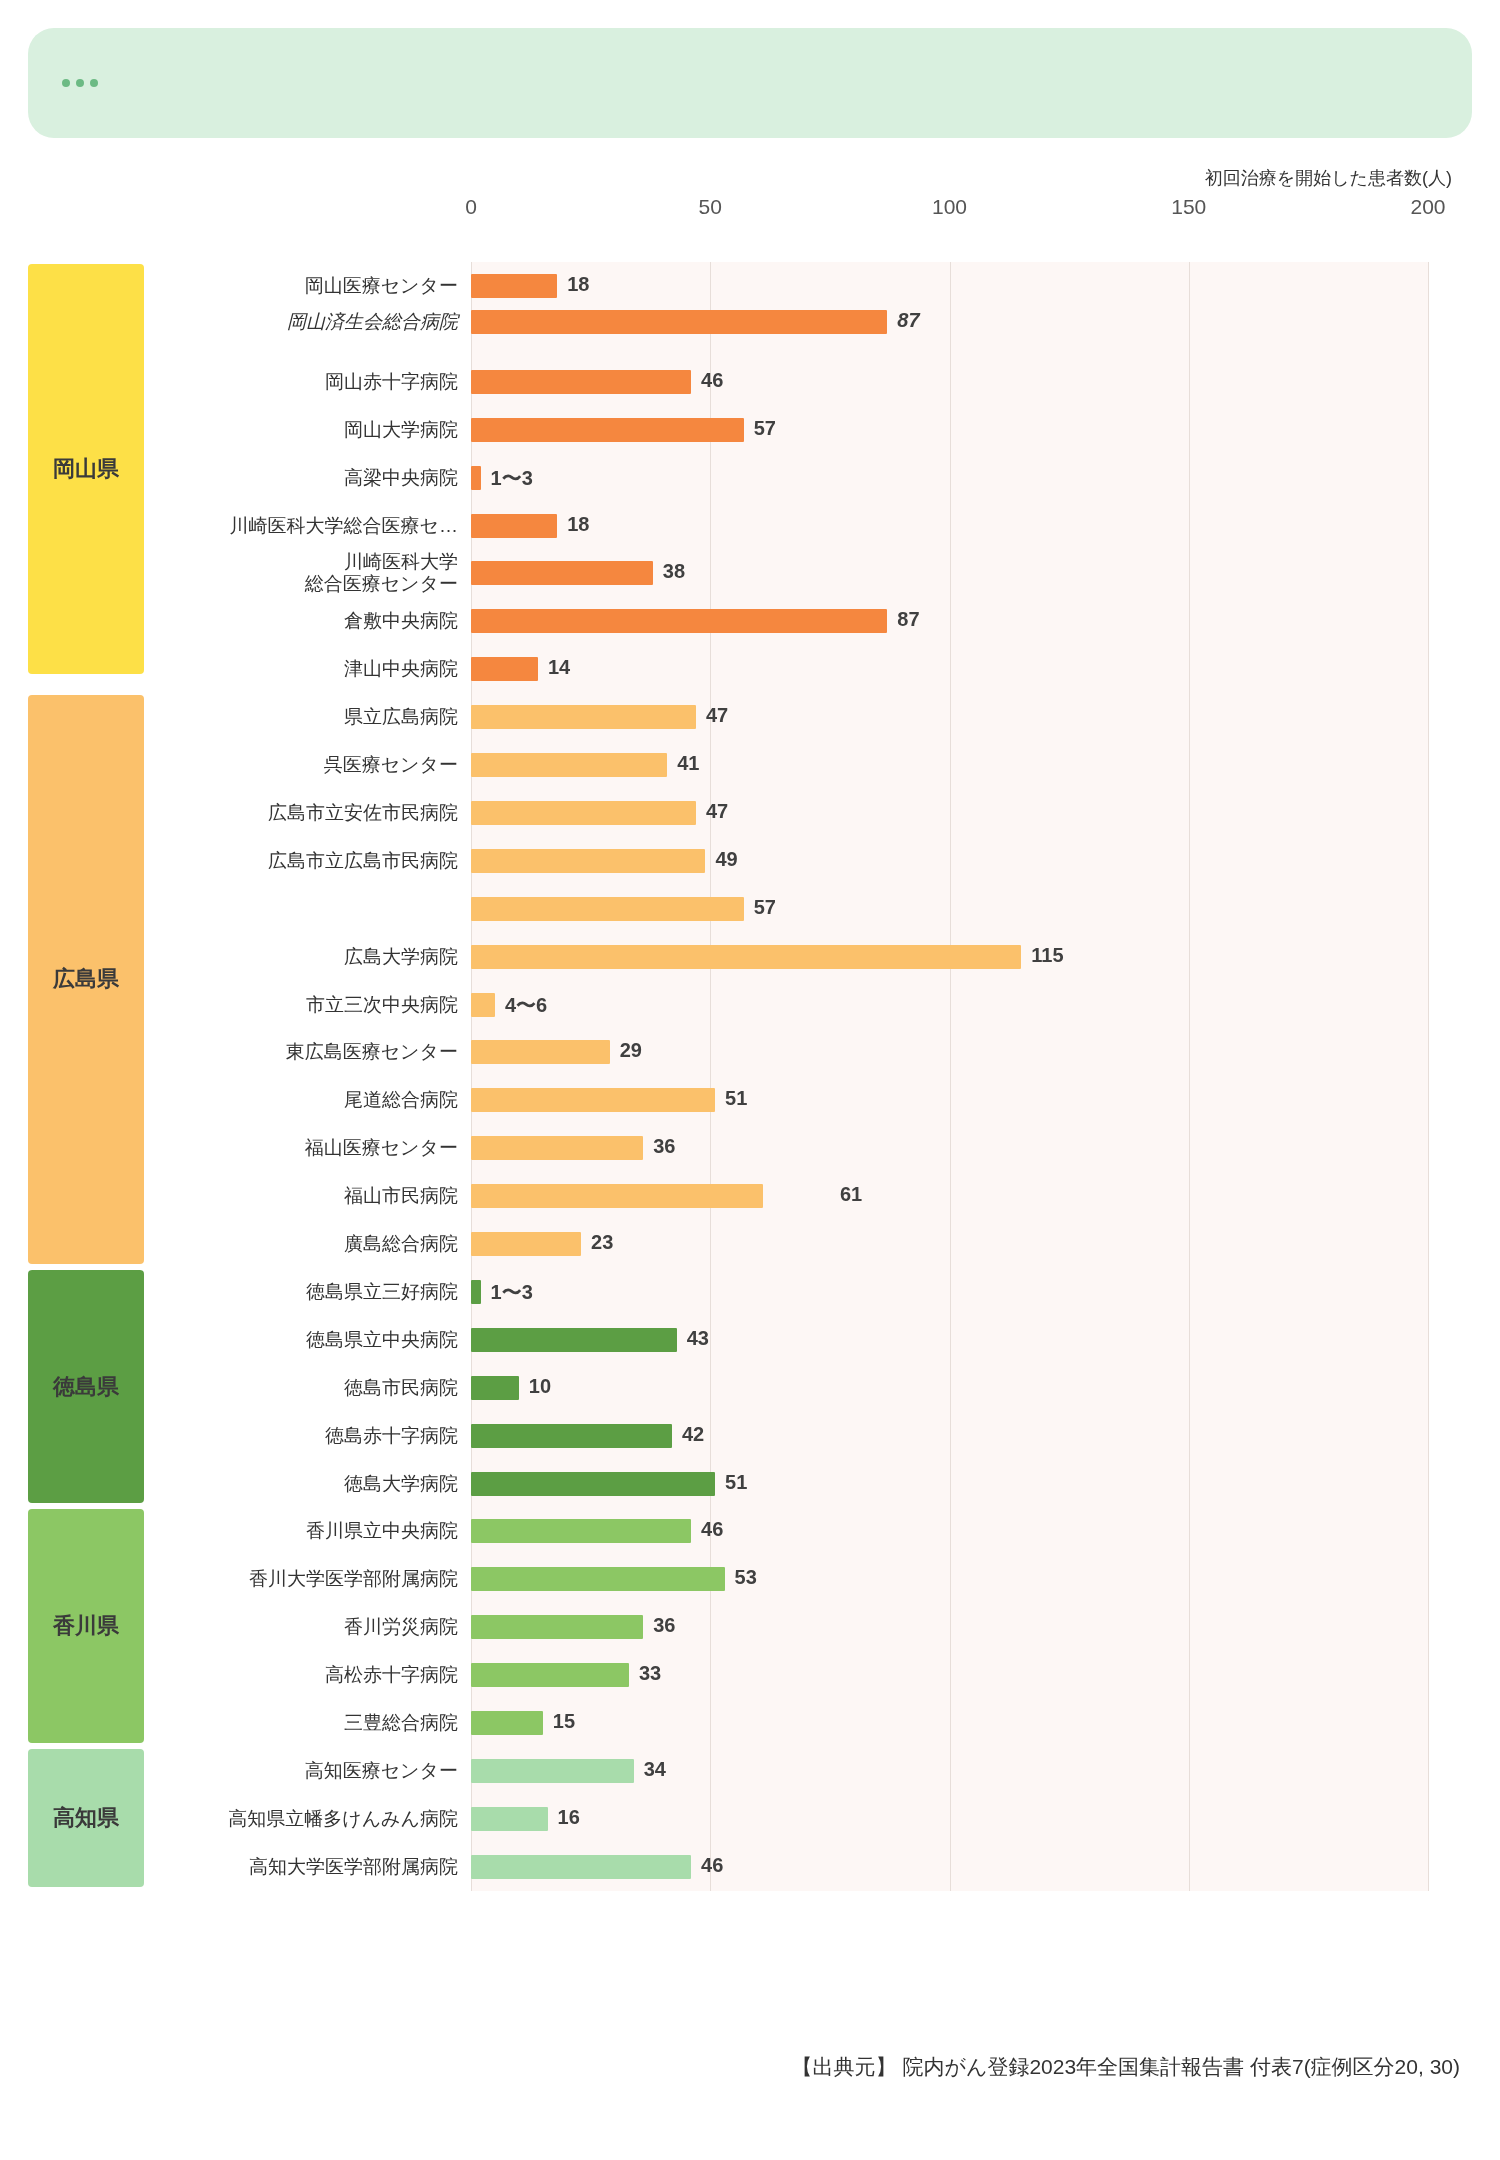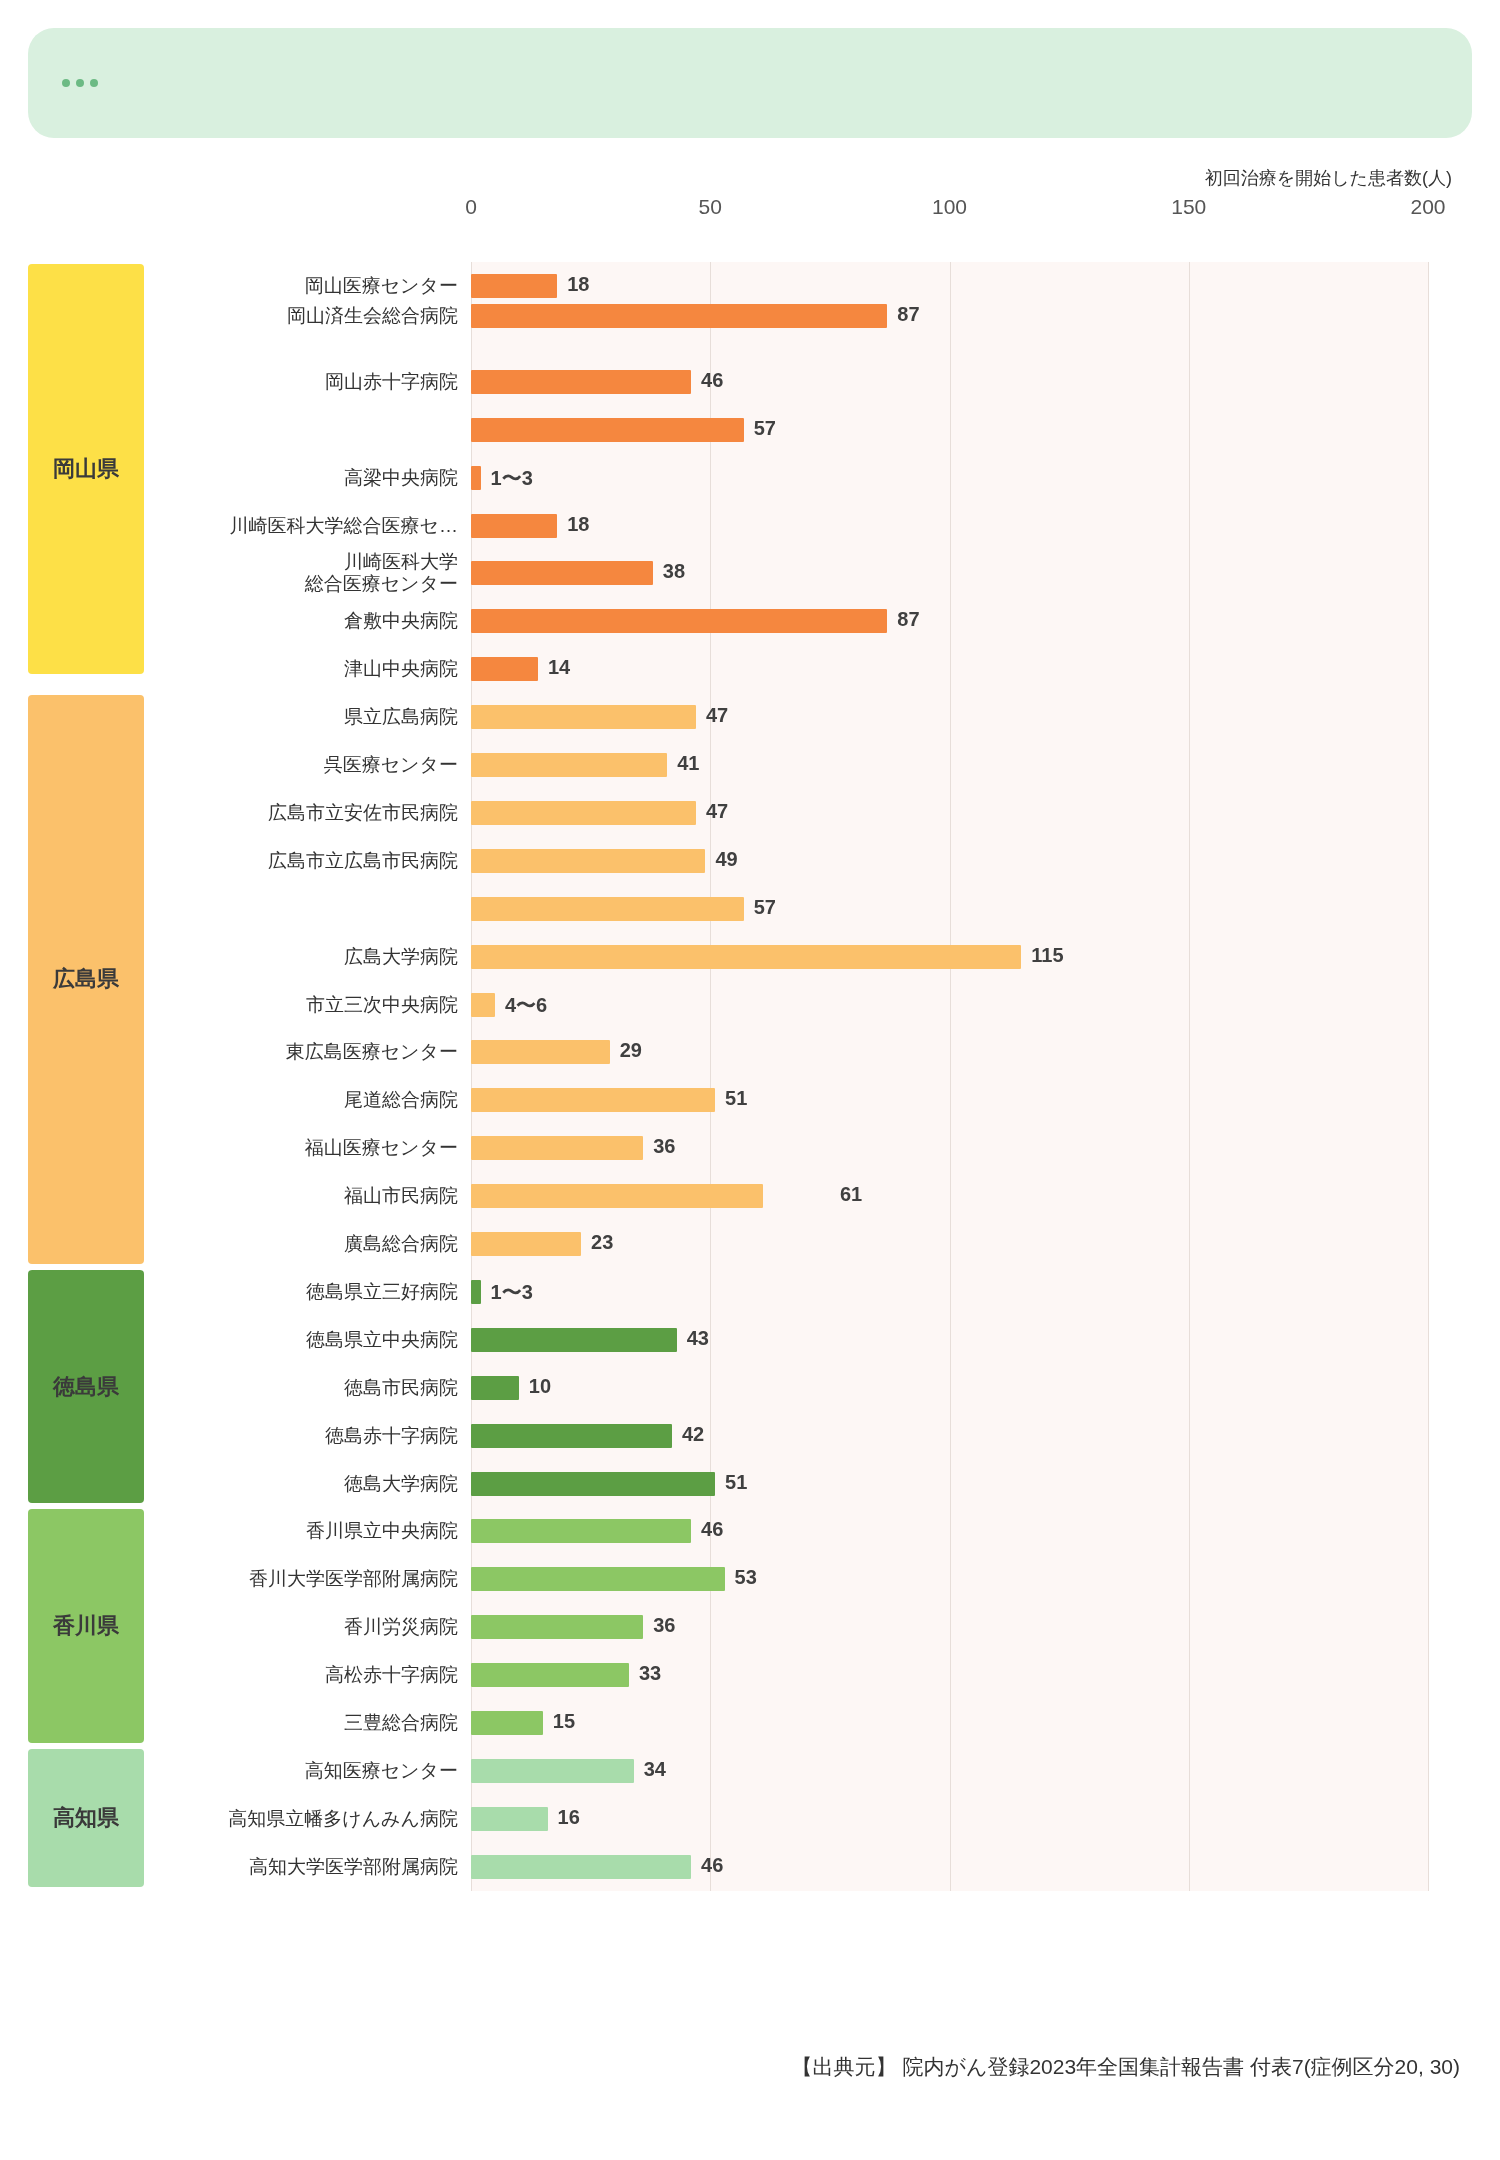--- a/index.html
+++ b/index.html
@@ -204,31 +204,32 @@
         <div class="group-label">高知県</div>
       </div>
     </div>
 
   <div id="rows">
       <div class="row" style="top: 262px;">
         <div class="row-label">岡山医療センター</div>
         <div class="bar" style="width: 86.13px; background: rgb(245, 135, 63);"></div>
         <div class="bar-value" style="left: 567.13px;">18</div>
       </div>
-      <div class="row" style="top: 292px;">
+      <div class="row" style="top: 298px; font-style: italic;">
         <div class="row-label">岡山済生会総合病院</div>
         <div class="bar" style="width: 416.295px; background: rgb(245, 135, 63);"></div>
         <div class="bar-value" style="left: 897.295px;">87</div>
       </div>
       <div class="row" style="top: 357.8px;">
         <div class="row-label">岡山赤十字病院</div>
         <div class="bar" style="width: 220.11px; background: rgb(245, 135, 63);"></div>
         <div class="bar-value" style="left: 701.11px;">46</div>
       </div>
       <div class="row" style="top: 405.7px;">
+        <div class="row-label">岡山大学病院</div>
         <div class="bar" style="width: 272.745px; background: rgb(245, 135, 63);"></div>
         <div class="bar-value" style="left: 753.745px;">57</div>
       </div>
       <div class="row" style="top: 453.6px;">
         <div class="row-label">高梁中央病院</div>
         <div class="bar" style="width: 9.57px; background: rgb(245, 135, 63);"></div>
         <div class="bar-value" style="left: 490.57px;">1〜3</div>
       </div>
       <div class="row" style="top: 501.5px;">
         <div class="row-label">川崎医科大学総合医療セ…</div>

